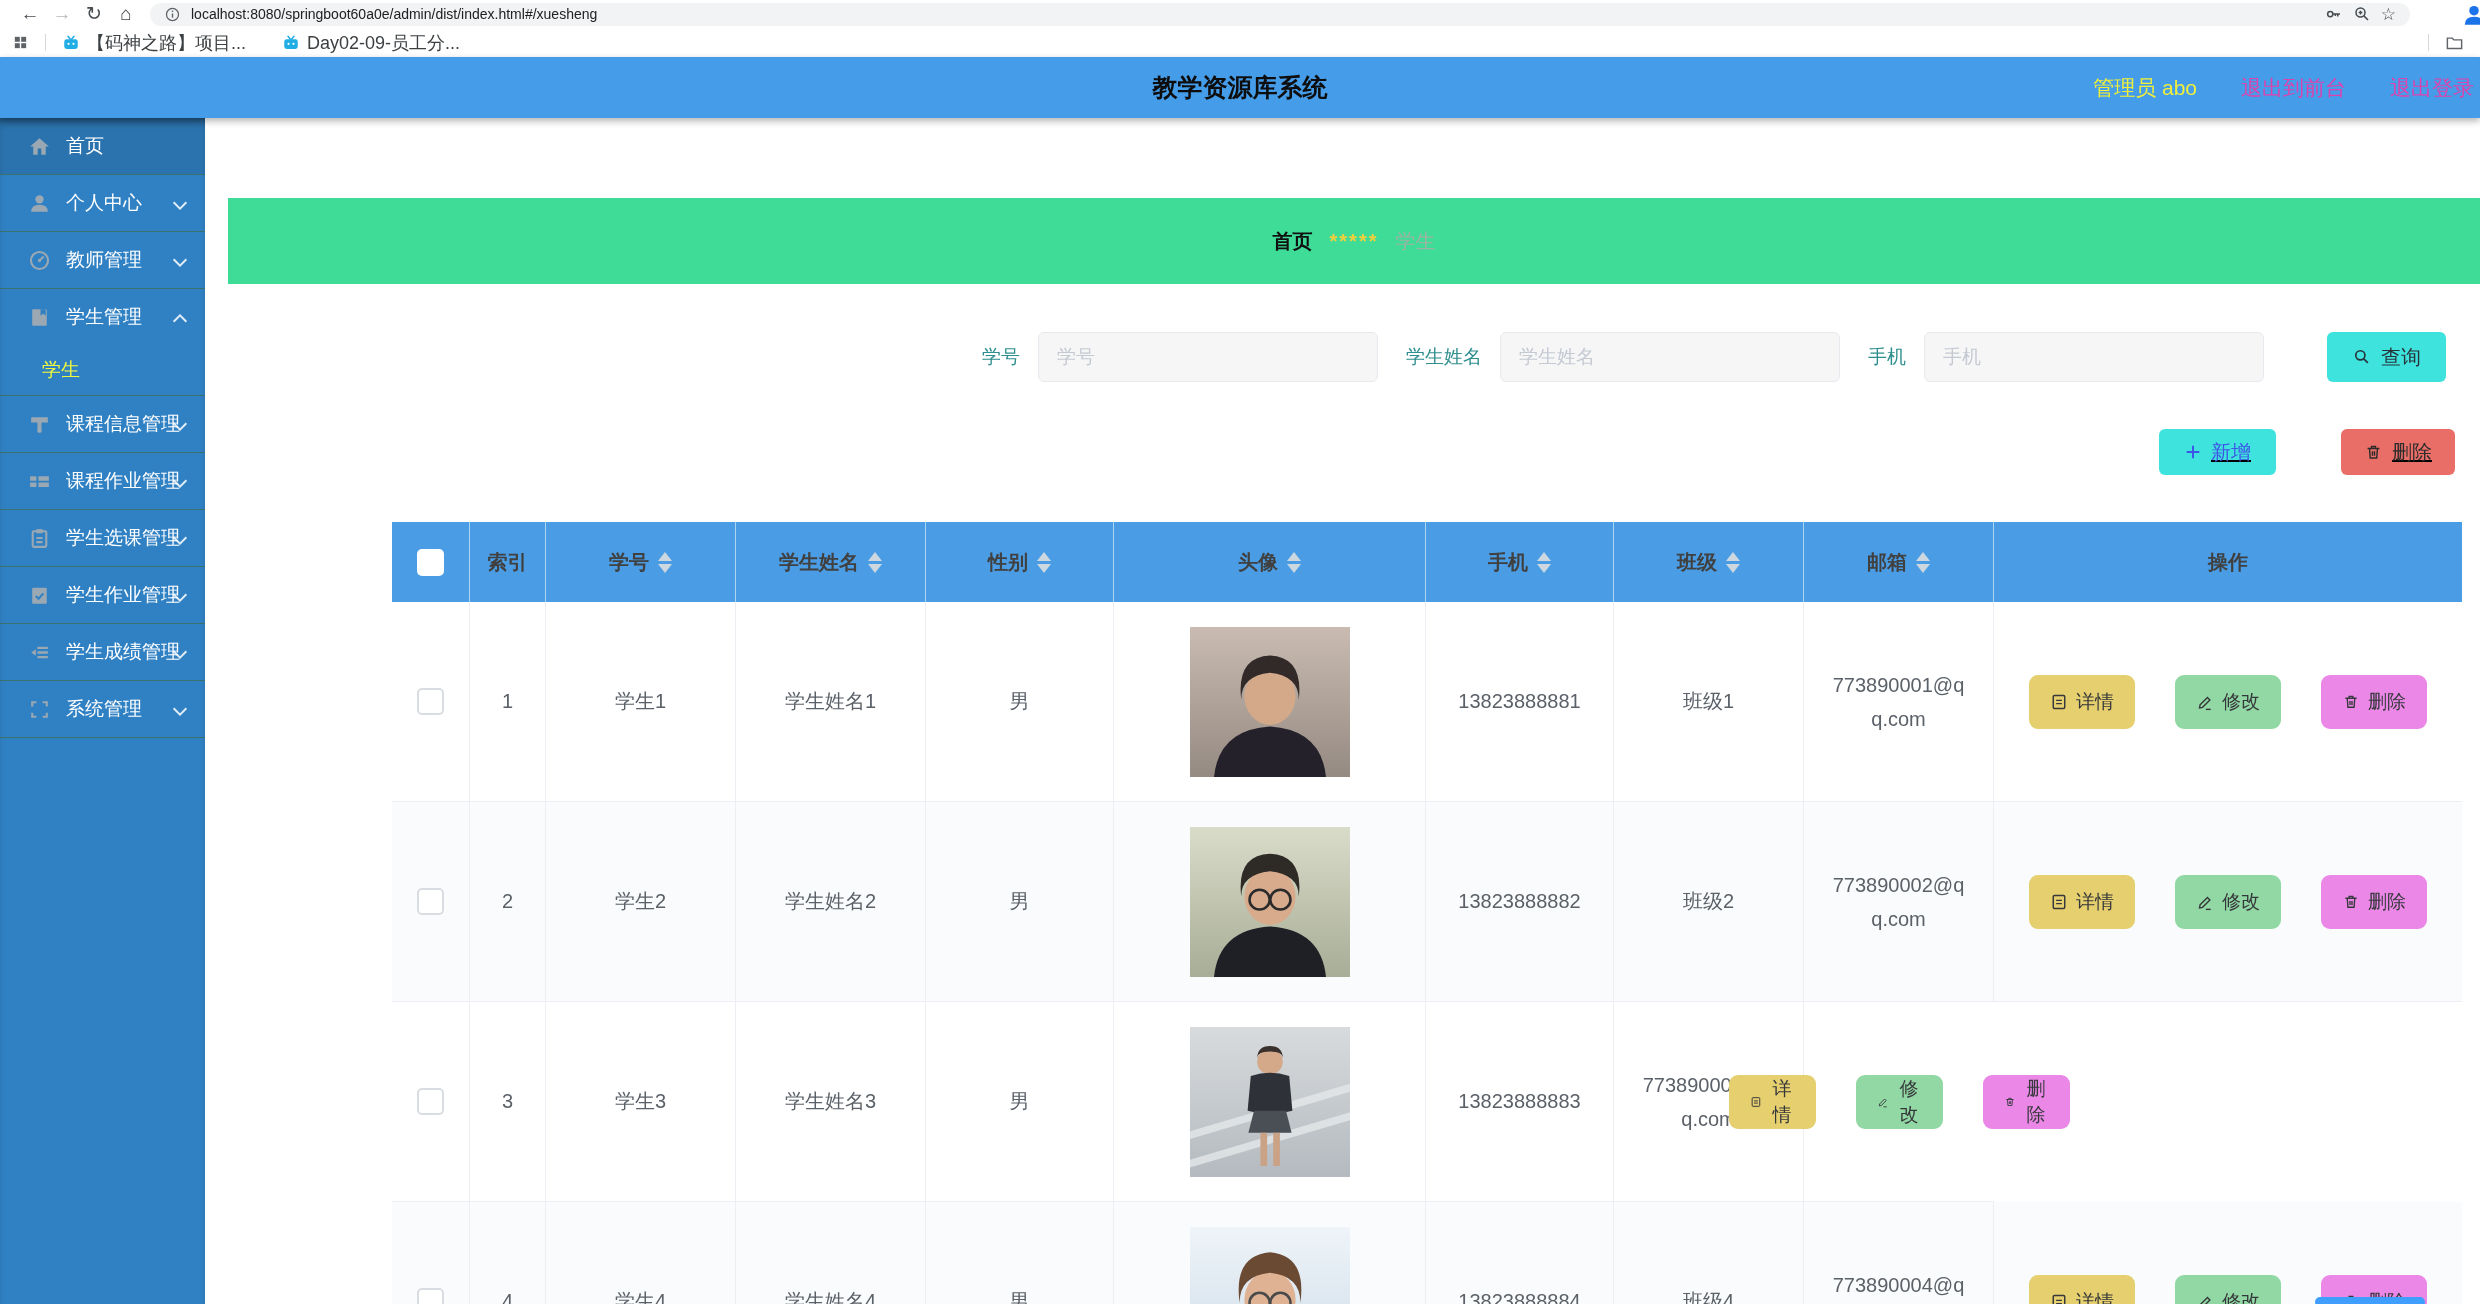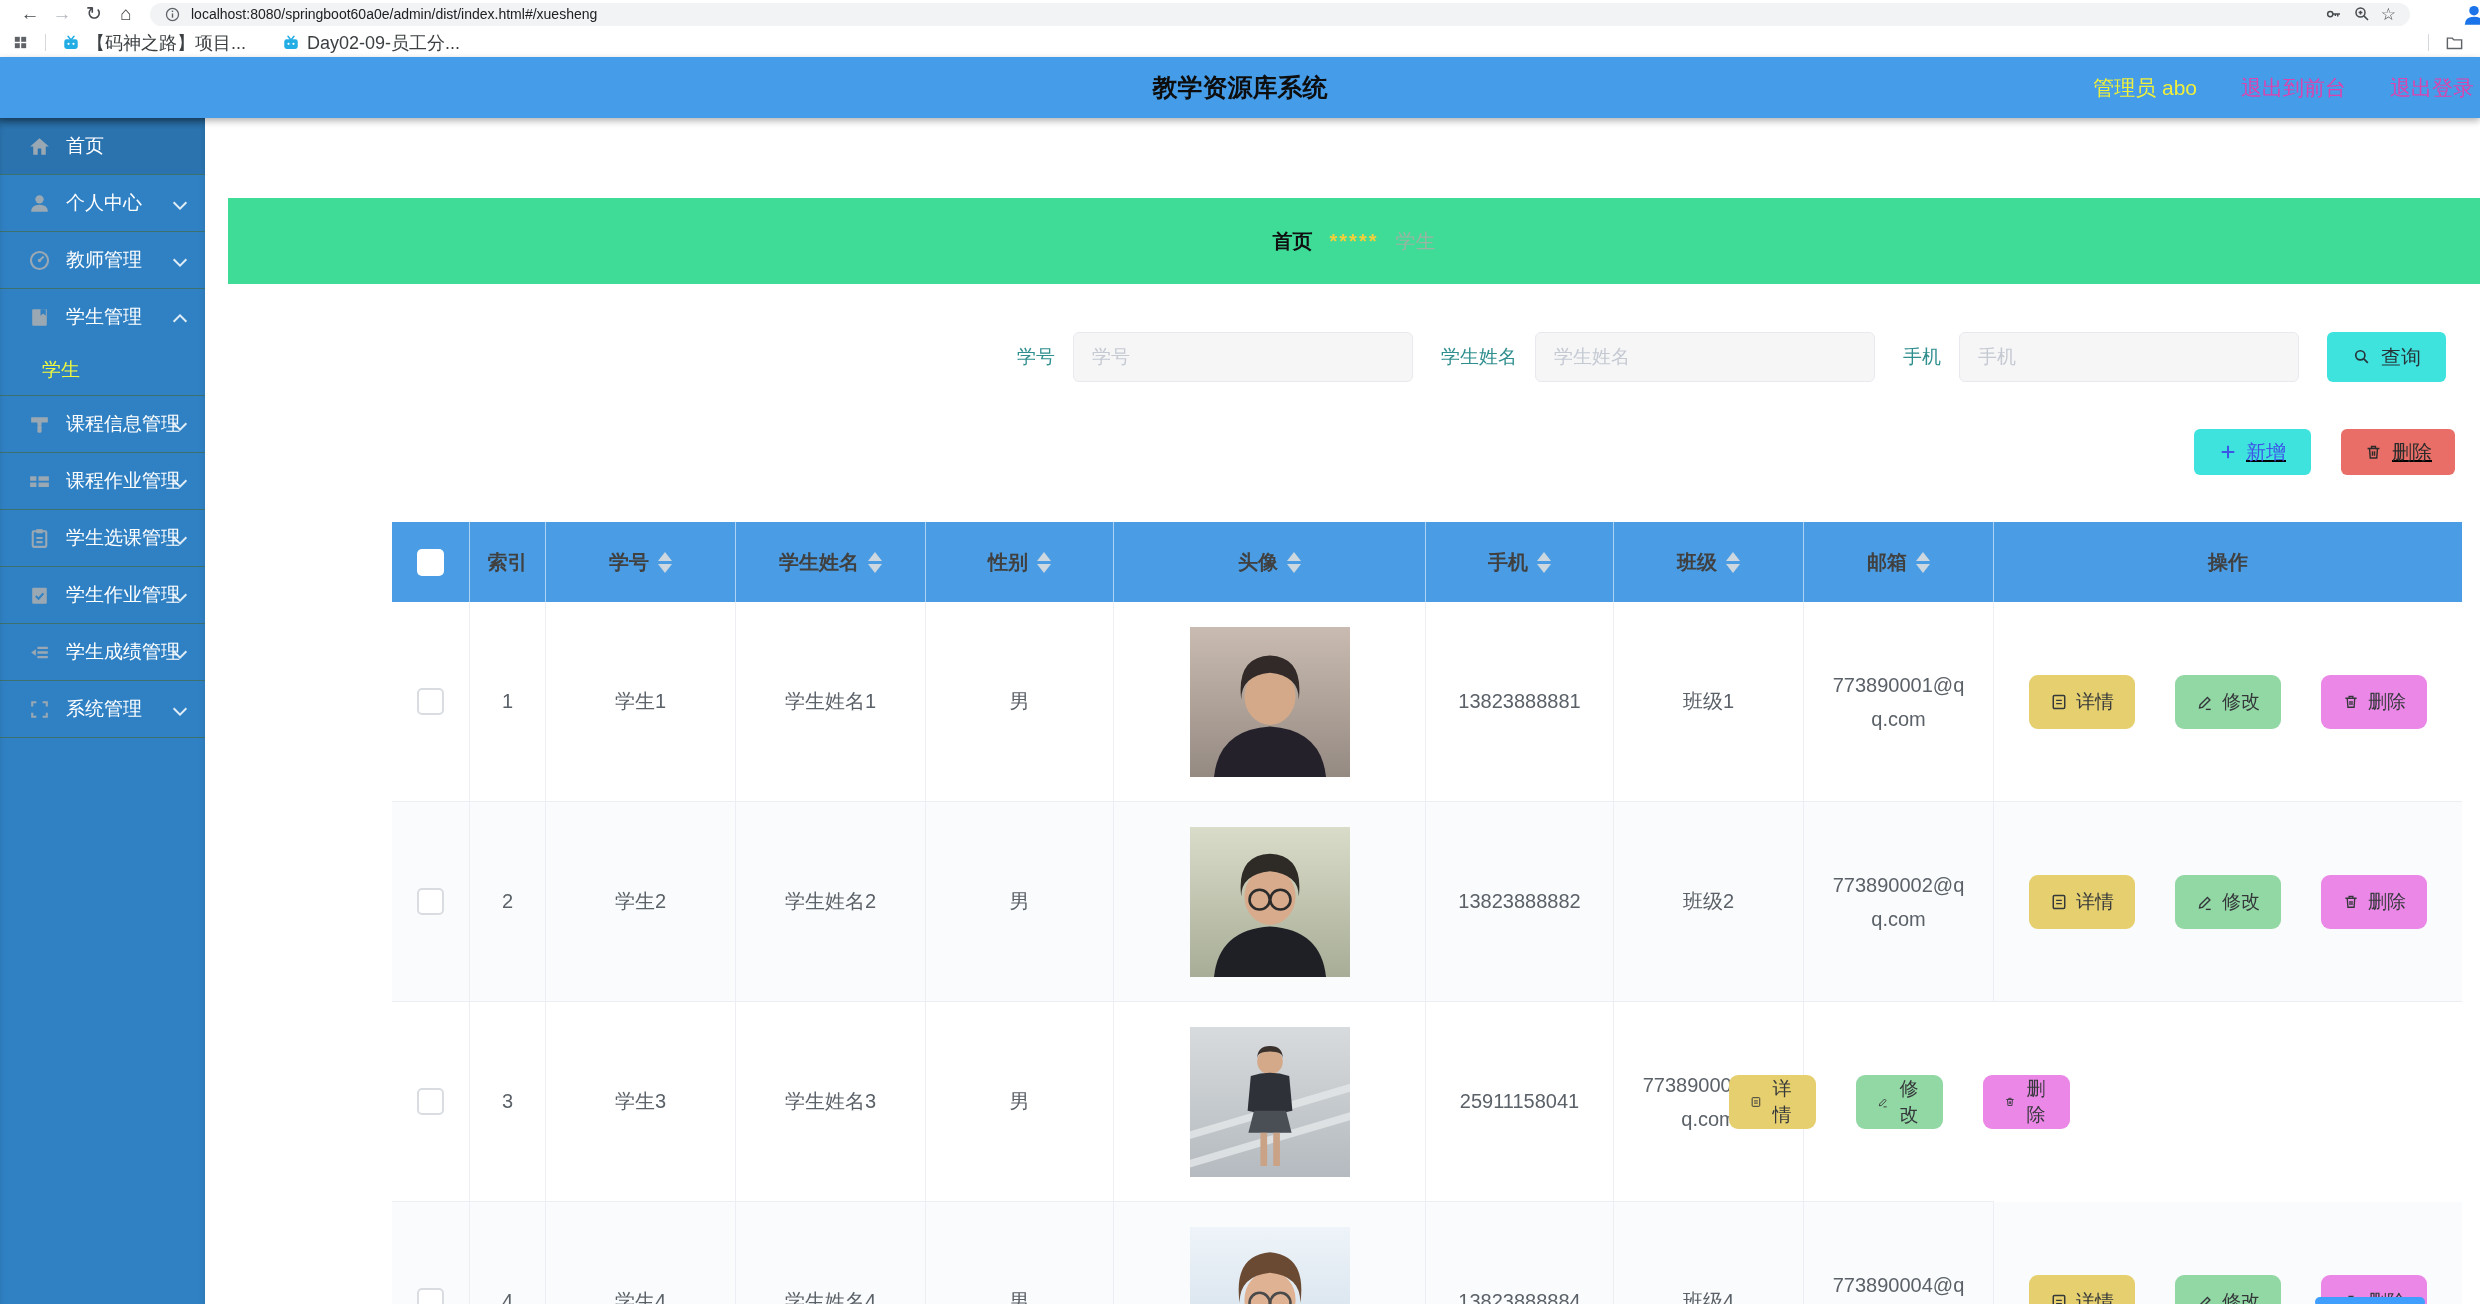--- a/index.html
+++ b/index.html
@@ -44,21 +44,21 @@
   .main{position:absolute;left:205px;top:118px;width:2275px;height:1186px;background:#fff;}
   .banner{position:absolute;left:23px;right:0;top:80px;height:86px;background:var(--banner-green,#3edc96);display:flex;align-items:center;justify-content:center;gap:17px;font-size:20px;}
   .banner .bc-home{color:#101010;font-weight:700;}
   .banner .bc-stars{color:#f2d03c;font-weight:700;letter-spacing:2px;}
   .banner .bc-cur{color:#9db3a4;}
 
   .search-row{position:absolute;top:214px;right:34px;display:flex;align-items:center;}
   .s-label{font-size:19px;color:var(--label-teal,#2f8e8e);margin-right:18px;white-space:nowrap;}
   .s-input{width:340px;height:50px;background:#f6f6f7;border:1px solid #e7e9ee;border-radius:6px;font-size:19px;color:#606266;padding:0 18px;outline:none;margin-right:28px;font-family:inherit;}
   .s-input::placeholder{color:#c4c9d2;}
-  .btn{display:inline-flex;align-items:center;justify-content:center;border:none;border-radius:6px;font-size:20px;cursor:pointer;font-family:inherit;gap:9px;}
+  .btn{display:inline-flex;align-items:center;justify-content:center;border:none;border-radius:6px;font-size:20px;cursor:pointer;font-family:inherit;gap:9px;margin-left:35px;}
   .btn-query{height:50px;padding:0 25px;background:var(--cyan-btn,#3fe3de);color:#26343a;margin-right:0;}
   .toolbar-row{position:absolute;top:311px;right:25px;display:flex;gap:30px;text-decoration:underline;}
   .btn-add{height:46px;padding:0 25px;background:var(--cyan-btn,#3fe3de);color:#3d56e6;}
   .btn-del{height:46px;padding:0 23px;background:var(--red-btn,#e96e68);color:#2b2b2b;}
 
   
   .table{position:absolute;left:187px;top:404px;width:2070px;}
   .thead,.trow{display:grid;grid-template-columns:78px 76px 190px 190px 188px 312px 188px 190px 190px 468px;}
   .thead{height:80px;background:var(--table-header-blue,#4a9de4);}
   .th{display:flex;align-items:center;justify-content:center;font-size:20px;font-weight:700;color:#404040;border-right:1px solid rgba(255,255,255,.55);}
@@ -503,21 +503,21 @@
               <path d="M0 66 L100 36 L100 41 L0 71 Z" fill="#e4e7e9" opacity="0.8"></path>
               <path d="M0 84 L100 54 L100 59 L0 89 Z" fill="#e4e7e9" opacity="0.8"></path>
               <circle cx="50" cy="22" r="8" fill="#d3a98a"></circle>
               <path d="M42 20 Q42 12 50 12 Q58 12 58 20 Q58 15.5 50 15.5 Q42 15.5 42 20Z" fill="#3a302c"></path>
               <path d="M38 31 Q50 27 62 31 L64 53 Q50 57 36 53 Z" fill="#2e3138"></path>
               <path d="M40 53 L60 53 L63.5 67 L36.5 67 Z" fill="#4a4e55"></path>
               <rect x="44" y="67" width="4.2" height="21" fill="#caa286"></rect>
               <rect x="52" y="67" width="4.2" height="21" fill="#caa286"></rect>
             </svg>
         </div>
-        <div class="td">25911158041</div>
+        <div class="td">13823888883</div>
         <div class="td">
             <span class="email-wrap">773890003@qq.com</span>
           </div>
         <div class="td ops">
           <button class="op op-detail">
               <svg width="18" height="18" viewBox="0 0 22 22">
                 <rect x="4" y="3" width="14" height="16" rx="1.5" fill="none" stroke="#35383b" stroke-width="1.8"></rect>
                 <path d="M7.5 9 h7 M7.5 13 h7" stroke="#35383b" stroke-width="1.8"></path>
               </svg>
               <span>详情</span>

